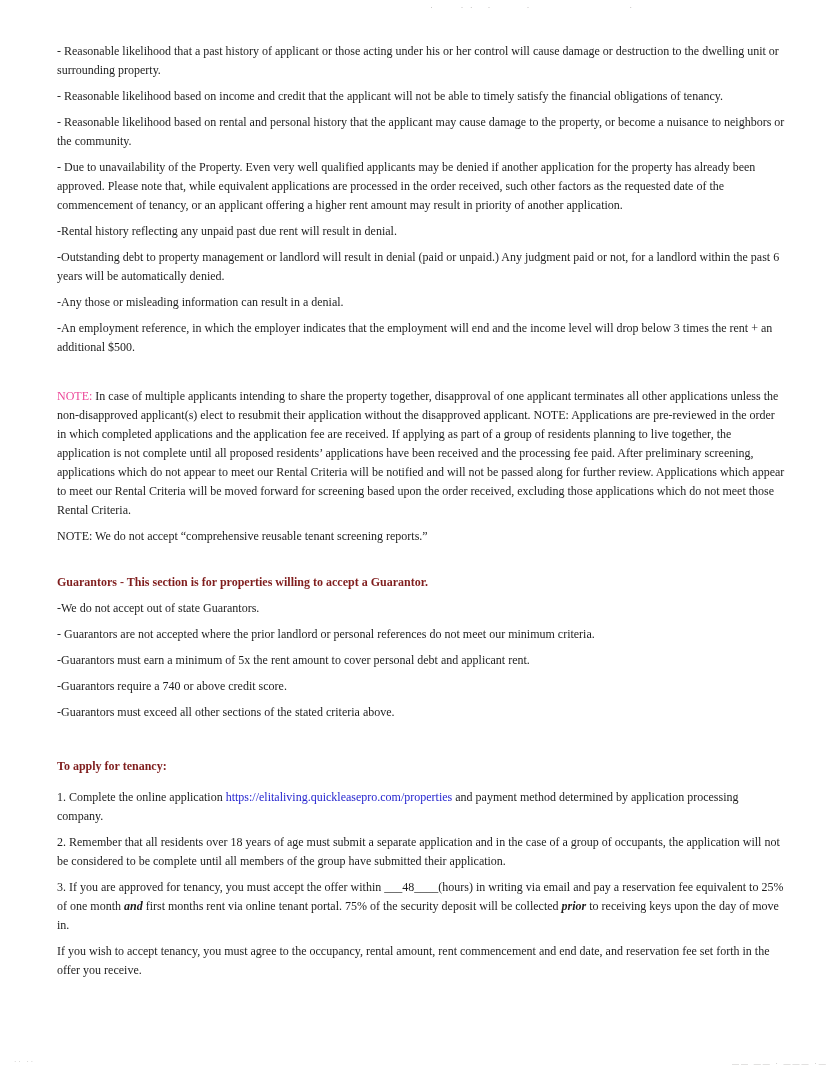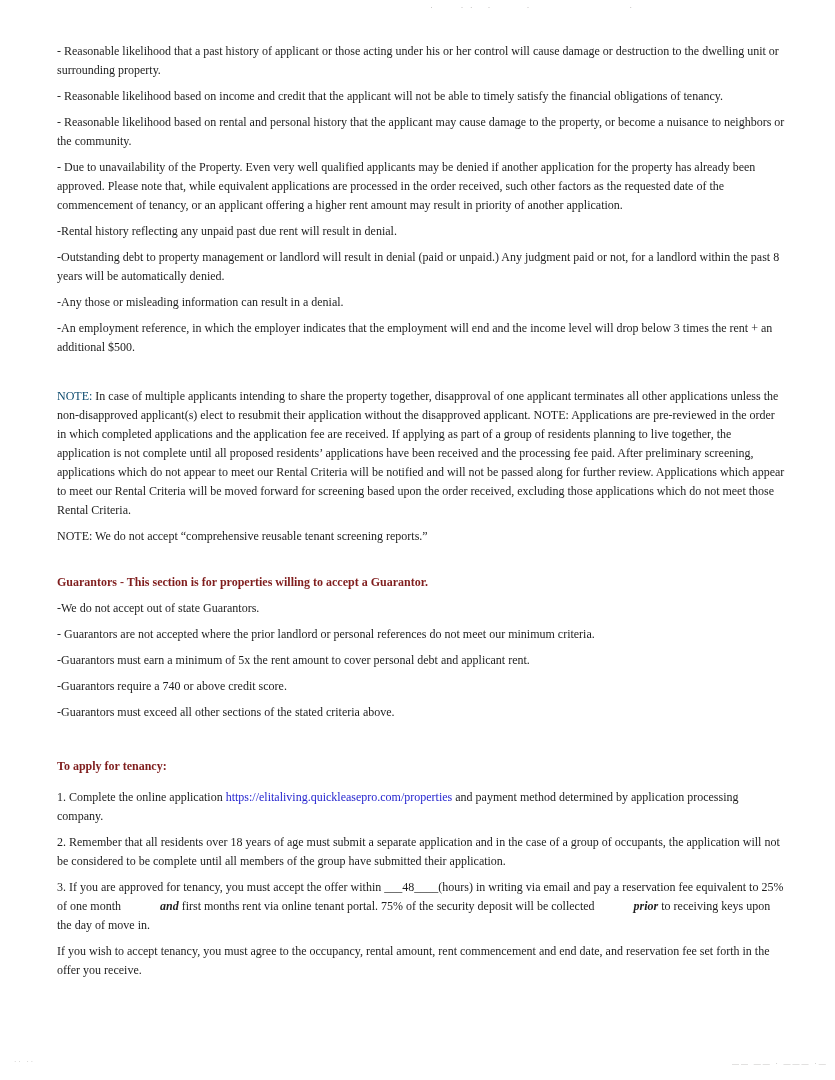--- a/index.html
+++ b/index.html
@@ -25,26 +25,26 @@
   .content p { margin: 0 0 7px 0; }
   .sp-12 { margin-top: 12px !important; }
   .sp-27 { margin-top: 27px !important; }
   .sp-30 { margin-top: 30px !important; }
   .sp-35 { margin-top: 35px !important; }
   .sp-40 { margin-top: 40px !important; }
   .blue-bold {
     color: #7f1d1d;
     font-weight: bold;
   }
-  .note-prefix { color: #0c4a6e; }
+  .note-prefix { color: #ec4899; }
   .doc-link {
     color: #2626cf;
     cursor: pointer;
   }
-  .em-bi { font-weight: bold; font-style: italic; margin-left: 36px; }
+  .em-bi { font-weight: bold; font-style: italic; }
   .artifact {
     position: absolute;
     color: #b5b2b0;
     white-space: pre;
     font-size: 8px;
     letter-spacing: 2px;
   }
   .artifact-top {
     top: 2px;
     left: 430px;
@@ -70,21 +70,21 @@
 
   <div class="artifact artifact-top">·      · ·   ·        ·                       ·</div>
 
   <main class="content">
 
     <p>- Reasonable likelihood that a past history of applicant or those acting under his or her control will cause damage or destruction to the dwelling unit or surrounding property.</p>
     <p>- Reasonable likelihood based on income and credit that the applicant will not be able to timely satisfy the financial obligations of tenancy.</p>
     <p>- Reasonable likelihood based on rental and personal history that the applicant may cause damage to the property, or become a nuisance to neighbors or the community.</p>
     <p>- Due to unavailability of the Property. Even very well qualified applicants may be denied if another application for the property has already been approved. Please note that, while equivalent applications are processed in the order received, such other factors as the requested date of the commencement of tenancy, or an applicant offering a higher rent amount may result in priority of another application.</p>
     <p>-Rental history reflecting any unpaid past due rent will result in denial.</p>
-    <p>-Outstanding debt to property management or landlord will result in denial (paid or unpaid.) Any judgment paid or not, for a landlord within the past 8 years will be automatically denied.</p>
+    <p>-Outstanding debt to property management or landlord will result in denial (paid or unpaid.) Any judgment paid or not, for a landlord within the past 6 years will be automatically denied.</p>
     <p>-Any those or misleading information can result in a denial.</p>
     <p>-An employment reference, in which the employer indicates that the employment will end and the income level will drop below 3 times the rent + an additional $500.</p>
 
     <p class="sp-30"><span class="note-prefix">NOTE:</span><span> In case of multiple applicants intending to share the property together, disapproval of one applicant terminates all other applications unless the non-disapproved applicant(s) elect to resubmit their application without the disapproved applicant. NOTE: Applications are pre-reviewed in the order in which completed applications and the application fee are received. If applying as part of a group of residents planning to live together, the application is not complete until all proposed residents’ applications have been received and the processing fee paid. After preliminary screening, applications which do not appear to meet our Rental Criteria will be notified and will not be passed along for further review. Applications which appear to meet our Rental Criteria will be moved forward for screening based upon the order received, excluding those applications which do not meet those Rental Criteria.</span></p>
 
     <p>NOTE: We do not accept “comprehensive reusable tenant screening reports.”</p>
 
     <p class="blue-bold sp-27">Guarantors - This section is for properties willing to accept a Guarantor.</p>
 
     <p>-We do not accept out of state Guarantors.</p>

